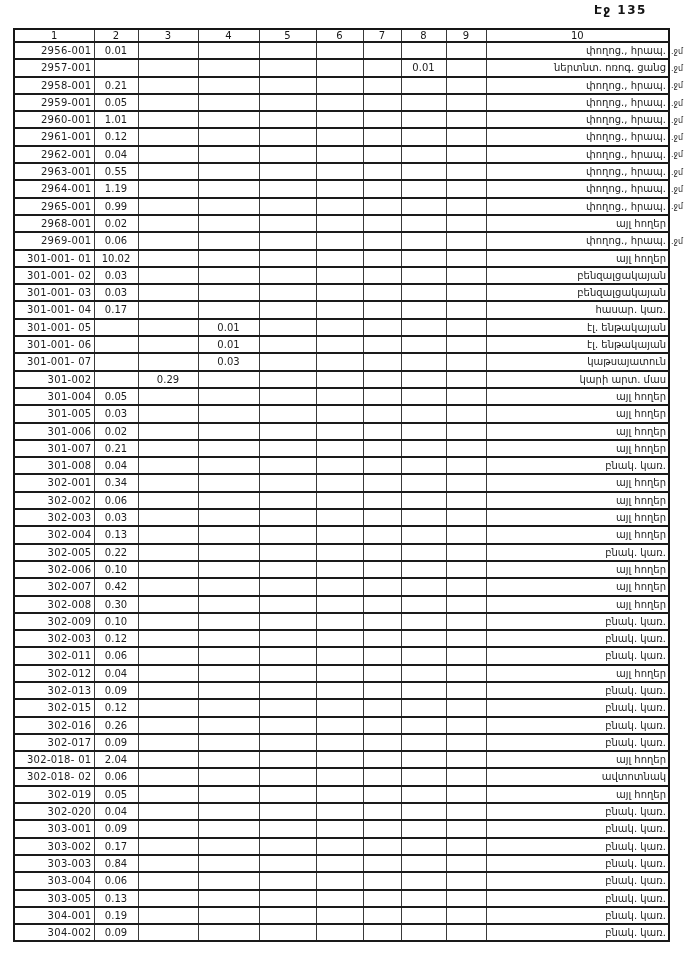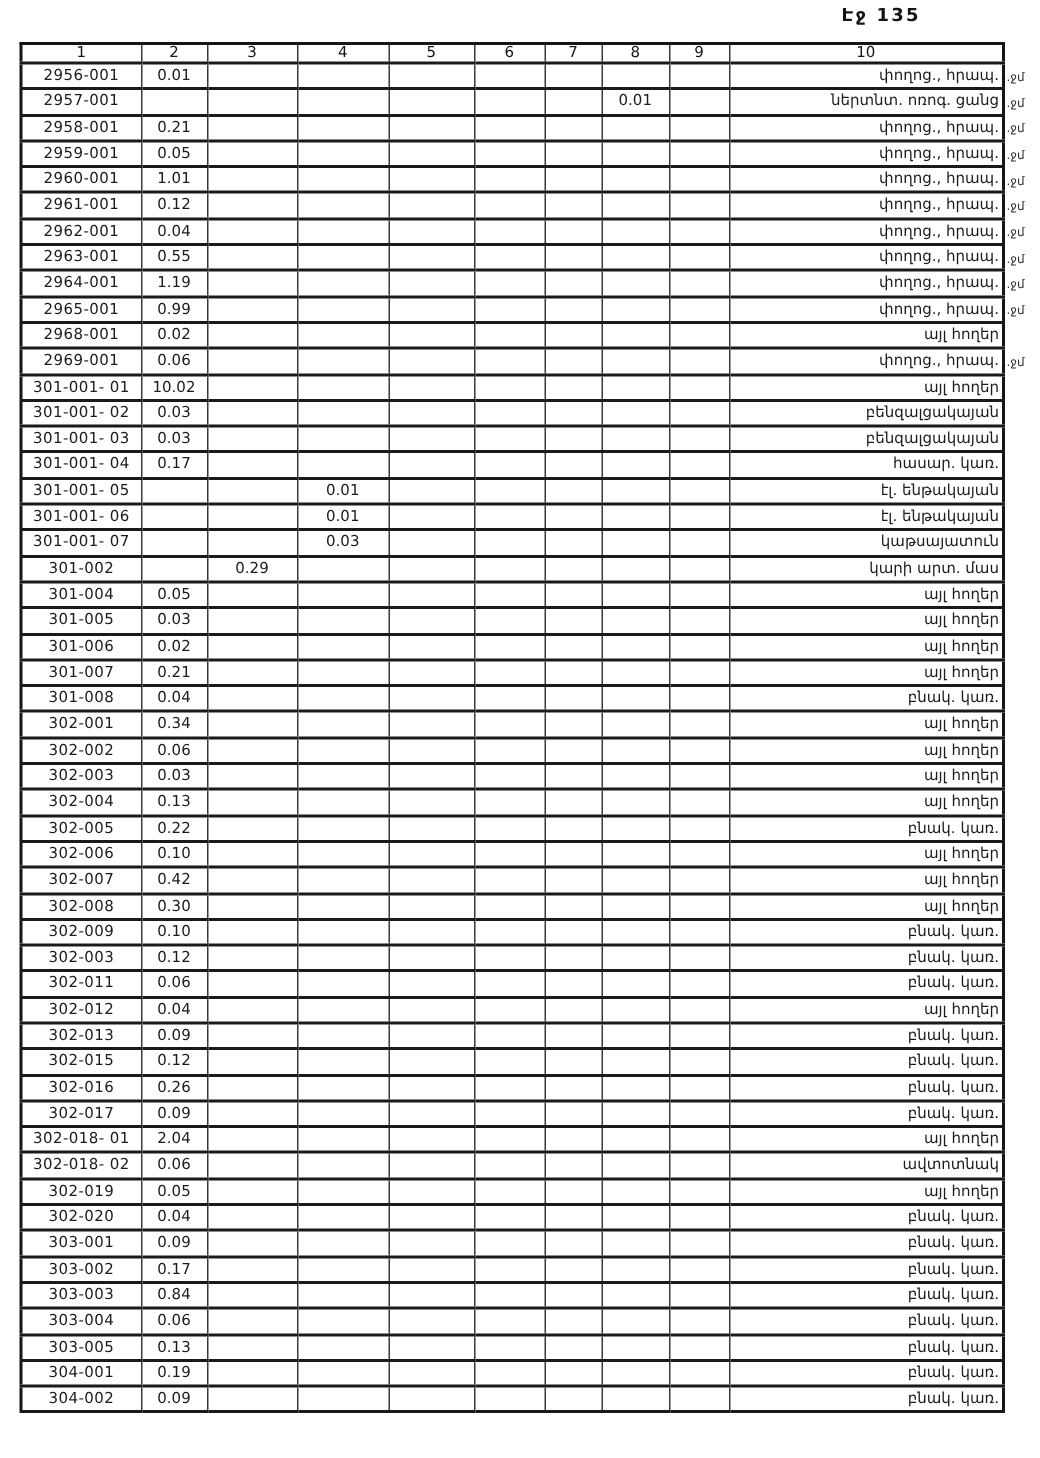--- a/index.html
+++ b/index.html
@@ -3,21 +3,21 @@
 <meta charset="utf-8">
 <style>
   * { margin:0; padding:0; box-sizing:border-box; }
   html,body { background:#ffffff; }
   body {
     width:693px; height:972px; position:relative;
     font-family:"DejaVu Sans", sans-serif; color:#1b1b1b;
     overflow:hidden;
   }
   .page-header {
-    position:absolute; top:3px; left:561px;
+    position:absolute; top:3px; left:594px;
     font-size:12px; font-weight:bold; letter-spacing:1.5px;
     color:#141414;
   }
   .table-wrap { position:absolute; left:13px; top:28px; }
   table.grid {
     border-collapse:collapse; table-layout:fixed; width:655px;
     border:2px solid #161616;
   }
   table.grid th {
     font-weight:normal; font-size:10px; height:12px;
@@ -25,21 +25,21 @@
   }
   table.grid td {
     font-size:10px; height:15.3px; line-height:15.3px;
     padding:0 2px; overflow:hidden; white-space:nowrap;
     color:#1c1c1c;
   }
   table.grid th, table.grid td {
     border:1px solid #3a3a3a;
     border-bottom:2px solid #1a1a1a;
   }
-  td.c1 { text-align:center; padding-left:5px; letter-spacing:0.3px; }
+  td.c1 { text-align:right; padding-left:5px; letter-spacing:0.3px; }
   td.c2, td.c3, td.c4, td.c5, td.c6, td.c7, td.c8, td.c9 { text-align:center; }
   td.c10 { text-align:right; padding-left:4px; }
   .margin-note {
     position:absolute; left:671px; width:22px;
     font-size:8px; line-height:9px; color:#2e2e2e;
     white-space:nowrap;
   }
 </style>
 </head>
 <body>

